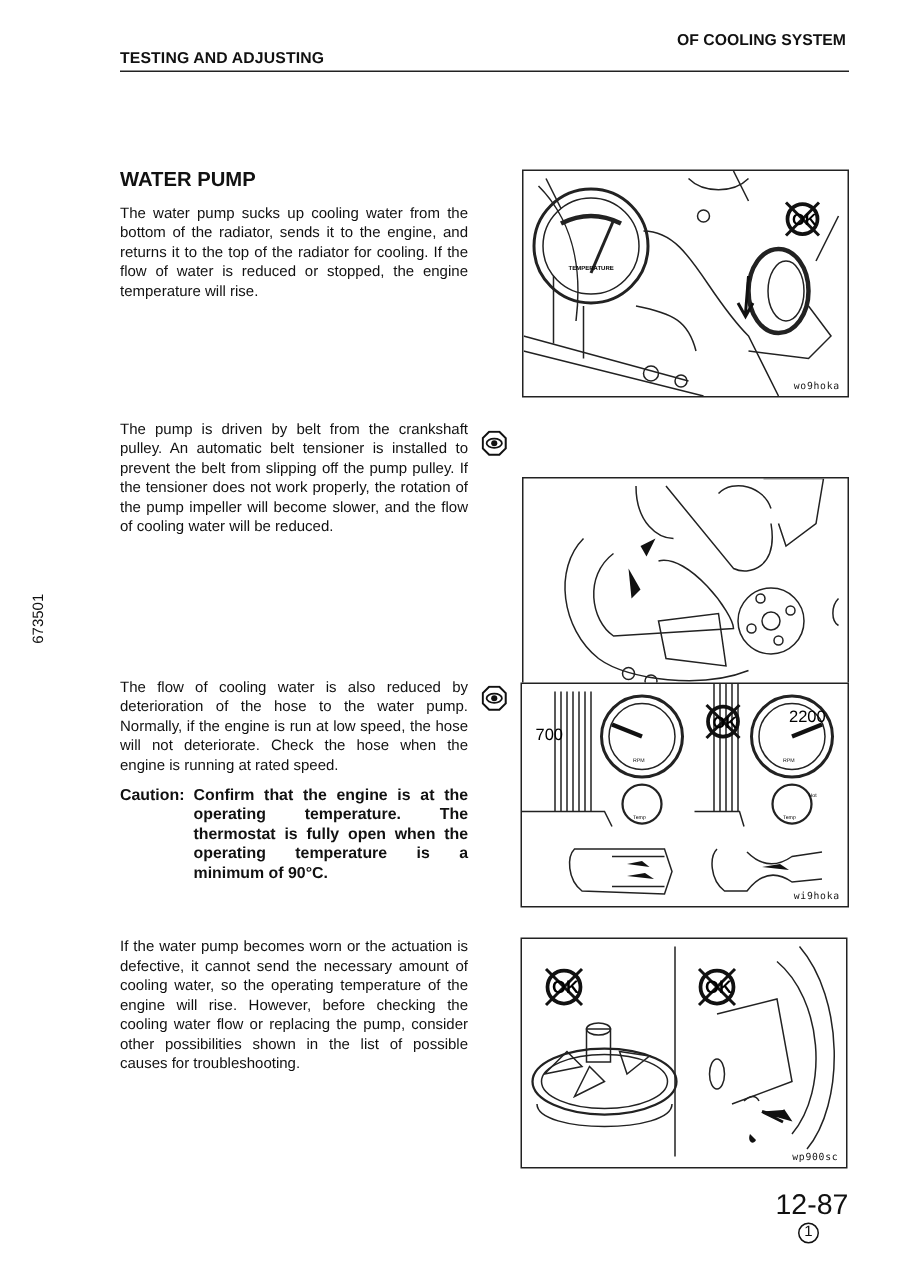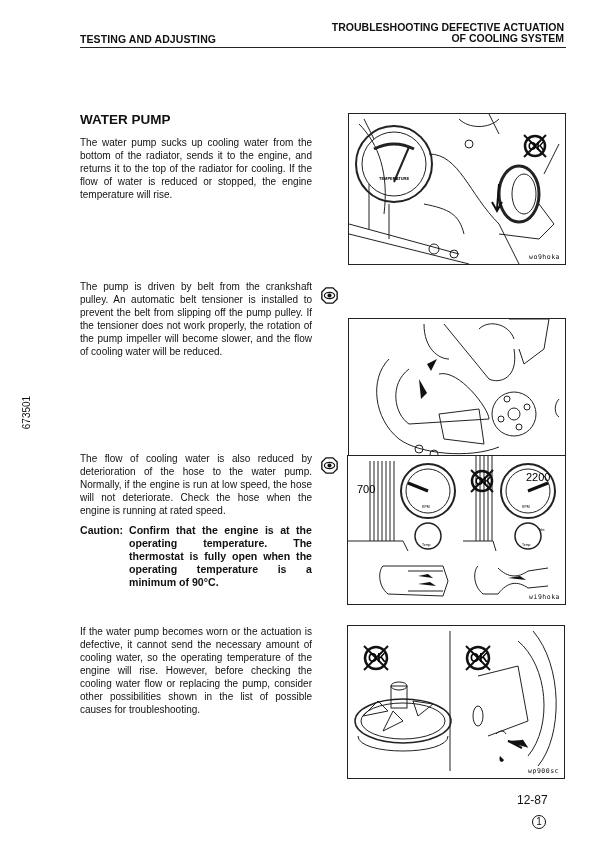--- a/index.html
+++ b/index.html
@@ -20,29 +20,28 @@
   .eye { position:absolute; width:17px; height:17px; }
   .eye svg { width:17px; height:17px; }
   .figure { position:absolute; border:1px solid #222; background:#fff; overflow:hidden; }
   .fig1 { left:348px; top:113px; width:216px; height:150px; }
   .fig2 { left:348px; top:285px; width:216px; height:148px;margin-top:33px; }
   .fig3 { left:347px; top:455px; width:217px; height:148px; }
   .fig4 { left:347px; top:625px; width:216px; height:152px; }
   .figure svg { position:absolute; left:0; top:0; }
   .fig-code { position:absolute; right:5px; bottom:3px; font-family:"DejaVu Sans Mono", monospace; font-size:6.5px; letter-spacing:0.5px; }
   .side-code { position:absolute; left:26px; top:412px; transform:rotate(-90deg); transform-origin:center; font-size:10px; width:40px; text-align:center; margin-left:-20px; margin-top:-5px; }
-  .page-num { position:absolute; left:517px; top:793px; font-size:12px; }
+  .page-num { position:absolute; left:517px; top:793px; font-size:19px; }
   .rev { position:absolute; left:532px; top:815px; font-size:10px; width:12px; height:12px; border:1px solid #111; border-radius:50%; text-align:center; line-height:12px; }
 </style>
 </head>
 <body>
 
 <div class="hdr-left">TESTING AND ADJUSTING</div>
 <div class="hdr-right">
-  <div>TROUBLESHOOTING DEFECTIVE ACTUATION</div>
   <div>OF COOLING SYSTEM</div>
 </div>
 <div class="hdr-rule"></div>
 
 <div class="section-title">WATER PUMP</div>
 
 <div class="para p1">The water pump sucks up cooling water from the bottom of the radiator, sends it to the engine, and returns it to the top of the radiator for cooling.  If the flow of water is reduced or stopped, the engine temperature will rise.</div>
 <div class="para p2">The  pump is driven by belt from the crankshaft pulley.  An automatic belt tensioner is installed to prevent the belt from slipping off the pump pulley.  If the tensioner does not work properly, the rotation of the pump impeller will  become  slower, and the flow of cooling water will be reduced.</div>
 <div class="para p3">The flow of cooling water is also reduced by deterioration of the hose to the water pump.  Normally, if the engine is run at low speed, the hose will not deteriorate.  Check the hose when the engine is running at rated speed.</div>
 

